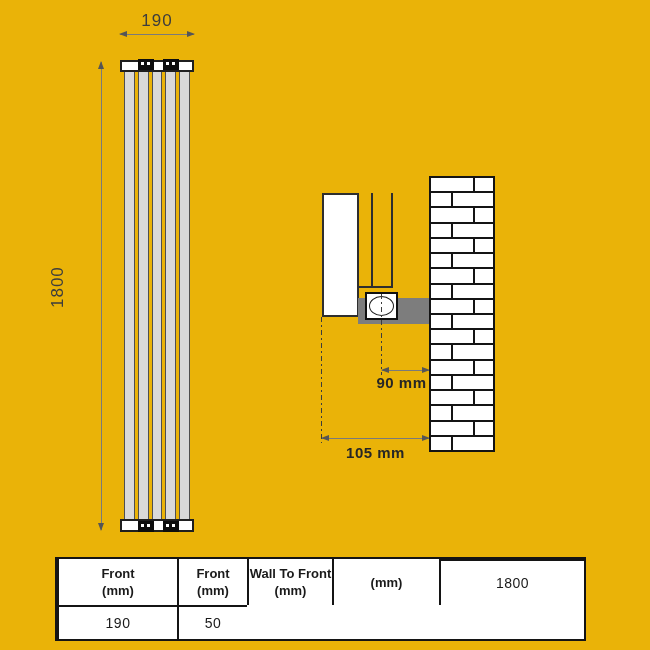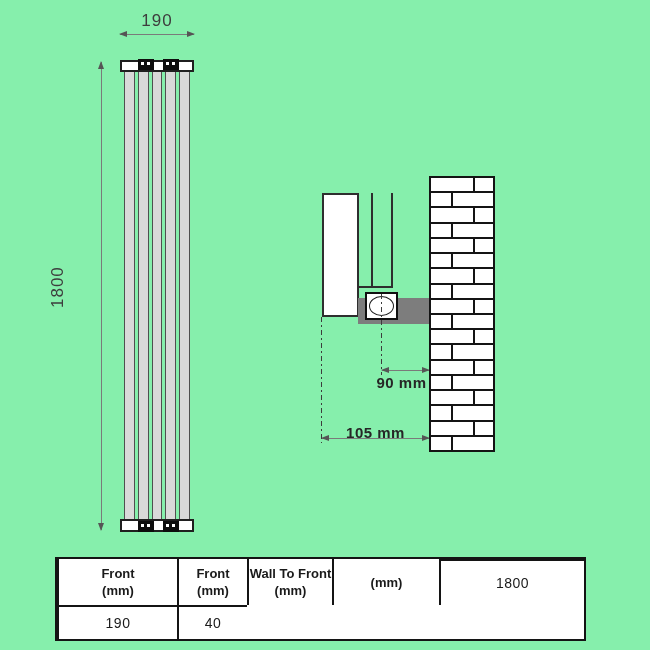--- a/index.html
+++ b/index.html
@@ -1,16 +1,16 @@
 <!DOCTYPE html>
 <html><head>
 <meta charset="utf-8">
 <style>
   html,body{margin:0;padding:0;background:#ffffff;}
-  .canvas{position:relative;width:650px;height:650px;background:#86efac;overflow:hidden;
+  .canvas{position:relative;width:650px;height:650px;background:#eab308;overflow:hidden;
           font-family:"Liberation Sans", sans-serif;color:#1a1a1a;}
   
   .dimline-h{position:absolute;height:0;border-top:1px solid #7a7a7a;}
   .dimline-v{position:absolute;width:0;border-left:1px solid #7a7a7a;}
   .ah{position:absolute;width:0;height:0;border-style:solid;}
   .ah-left{left:-1px;top:-4px;border-width:3.5px 8px 3.5px 0;border-color:transparent #555 transparent transparent;}
   .ah-right{right:-1px;top:-4px;border-width:3.5px 0 3.5px 8px;border-color:transparent transparent transparent #555;}
   .ah-up{top:-1px;left:-4px;border-width:0 3.5px 8px 3.5px;border-color:transparent transparent #555 transparent;}
   .ah-down{bottom:-1px;left:-4px;border-width:8px 3.5px 0 3.5px;border-color:#555 transparent transparent transparent;}
   .dimtext{position:absolute;font-size:17px;color:#3d3d3d;letter-spacing:1px;text-align:center;}
@@ -108,21 +108,21 @@
   <div class="dimline-h" style="left:382px;top:370px;width:47px;">
     <i class="ah ah-left"></i>
     <i class="ah ah-right"></i>
   </div>
   <div class="dimtext-sm" style="left:374px;top:374px;width:55px;">90 mm</div>
 
   <div class="dimline-h" style="left:322px;top:438px;width:107px;">
     <i class="ah ah-left"></i>
     <i class="ah ah-right"></i>
   </div>
-  <div class="dimtext-sm" style="left:322px;top:424px;width:107px;">105 mm</div>
+  <div class="dimtext-sm" style="left:322px;top:444px;width:107px;">105 mm</div>
 
   <div class="wall" id="brick-wall" style="left:429px;top:176px;width:66px;height:276px;">
       <div class="brick-row">
         <div class="joint" style="left: 42px;"></div>
       </div>
       <div class="brick-row">
         <div class="joint" style="left: 20px;"></div>
       </div>
       <div class="brick-row">
         <div class="joint" style="left: 42px;"></div>
@@ -190,17 +190,17 @@
     <div class="cell no-top">
       <span class="h2">(mm)</span>
     </div>
     <div class="cell">
       <span class="val">1800</span>
     </div>
     <div class="cell">
       <span class="val">190</span>
     </div>
     <div class="cell">
-      <span class="val">40</span>
+      <span class="val">50</span>
     </div>
   </div>
 
 </div>
 
 </body></html>

